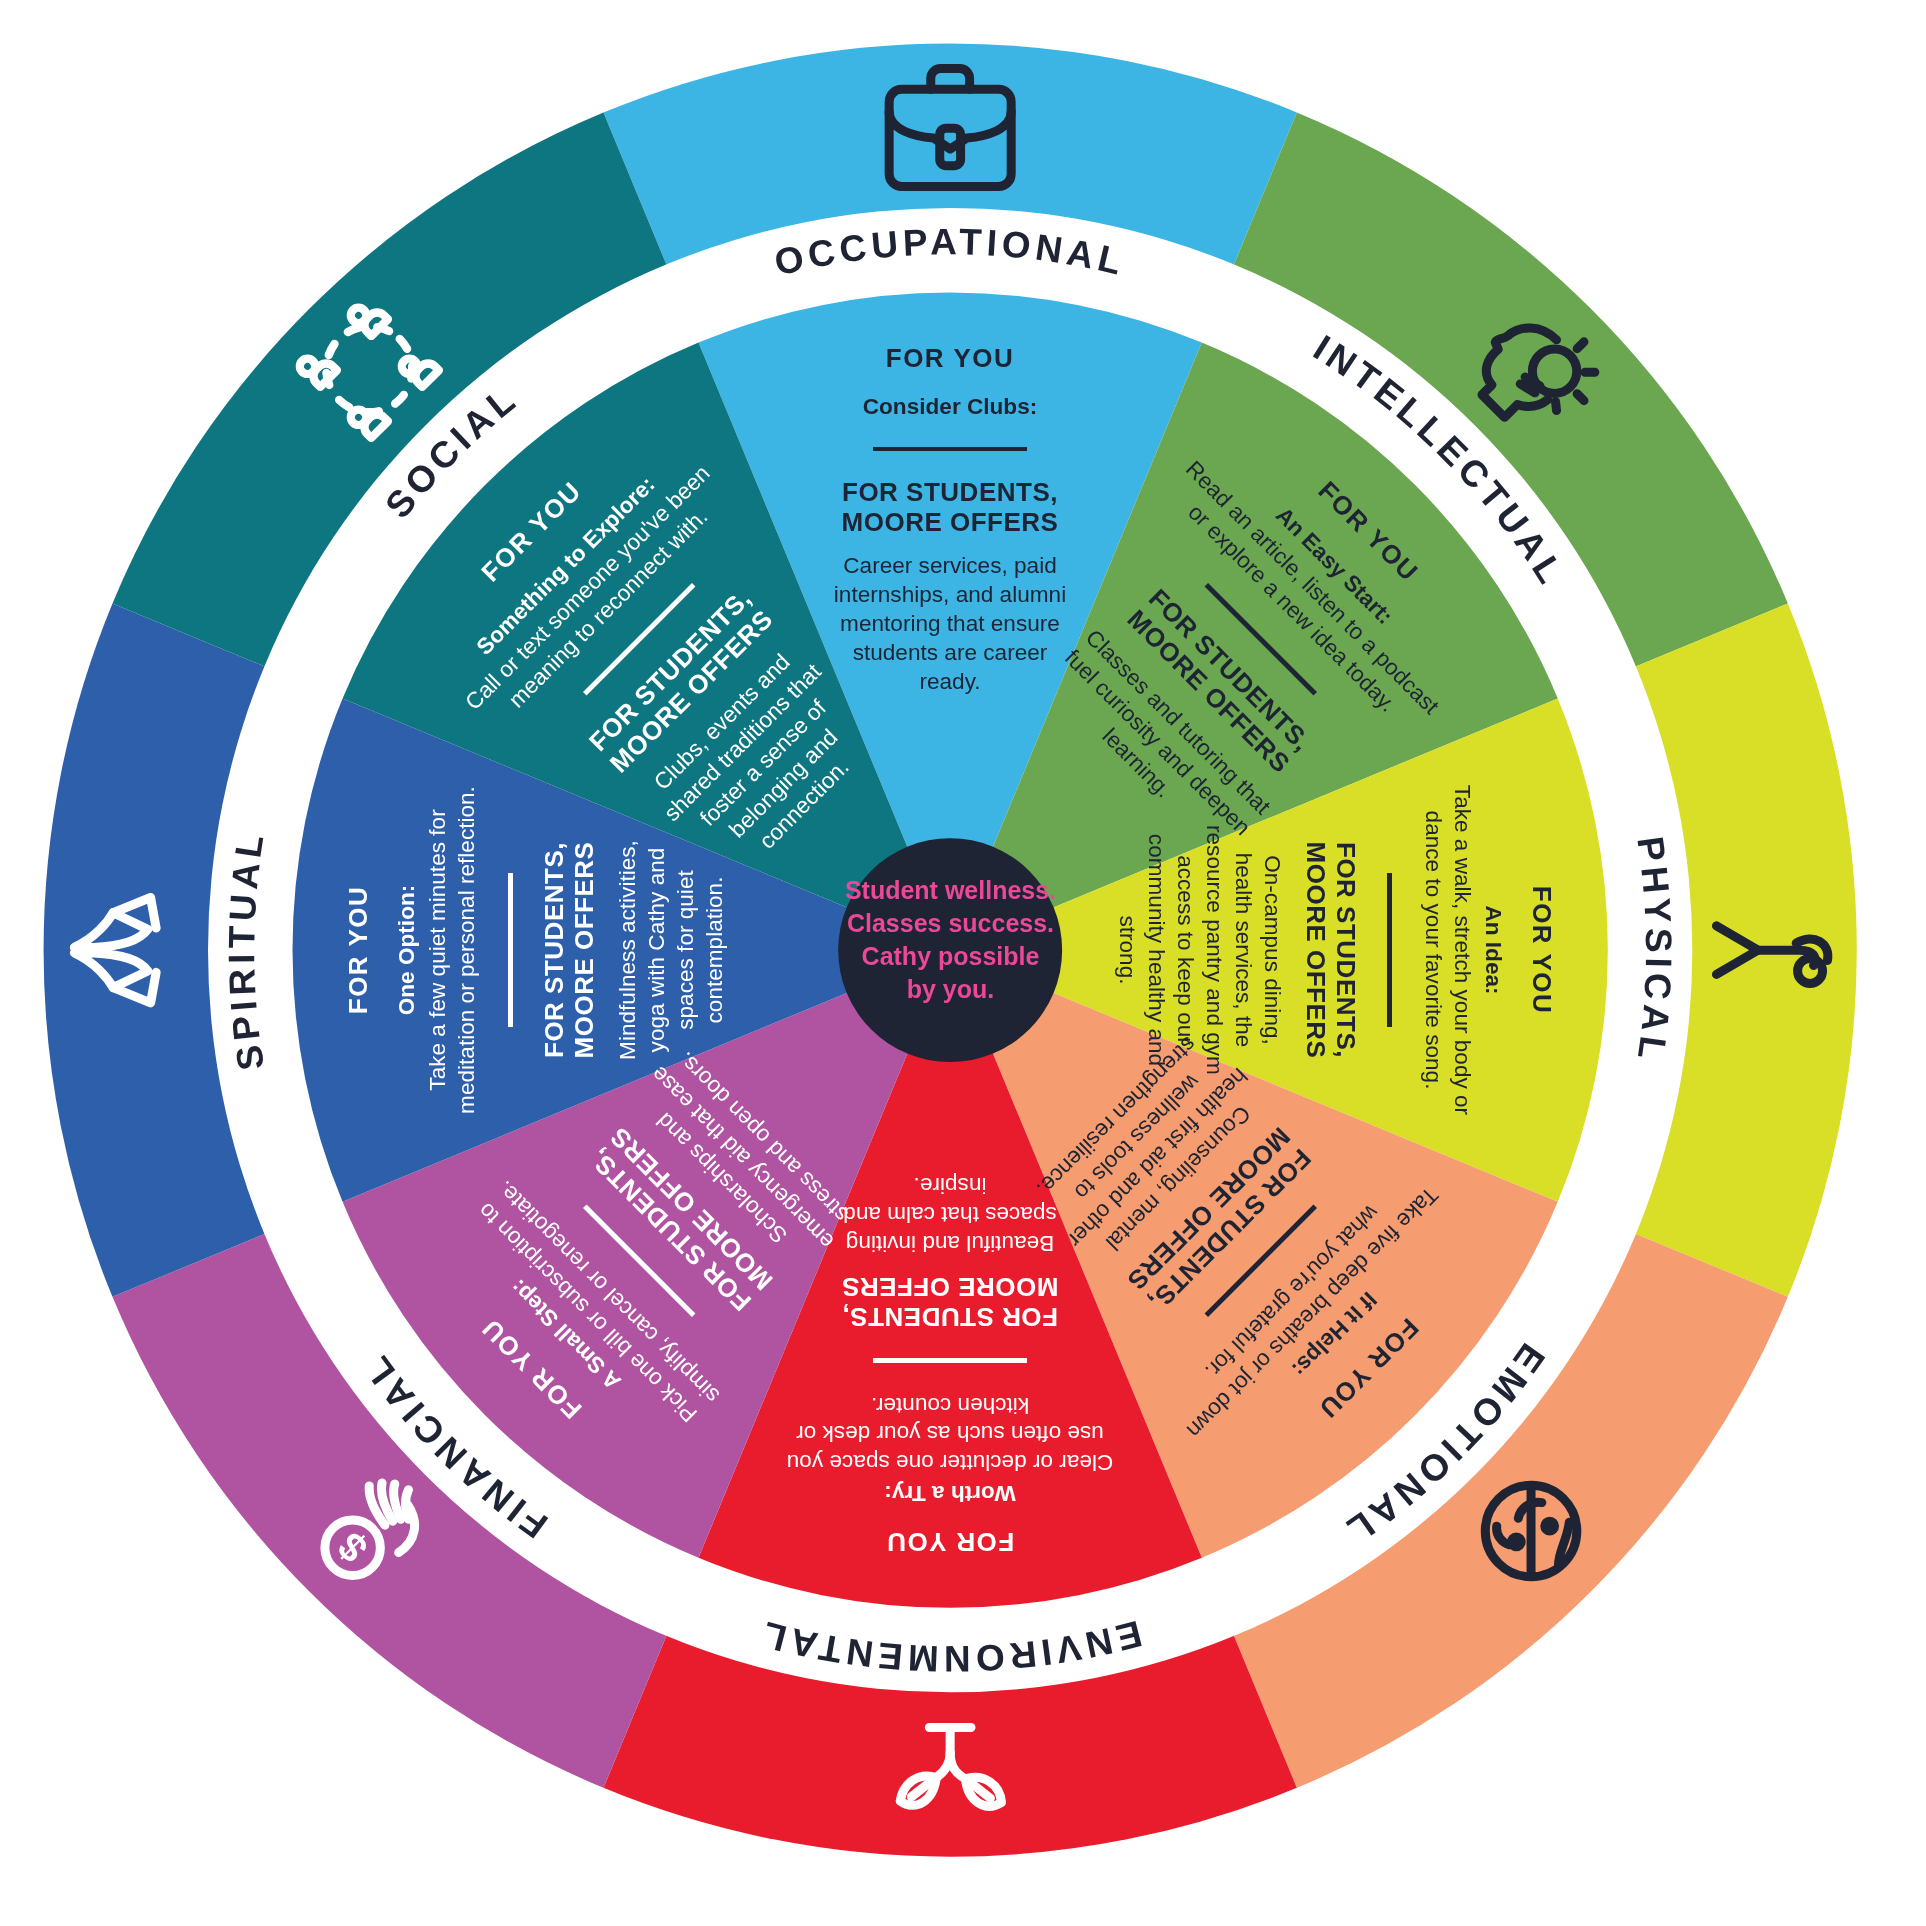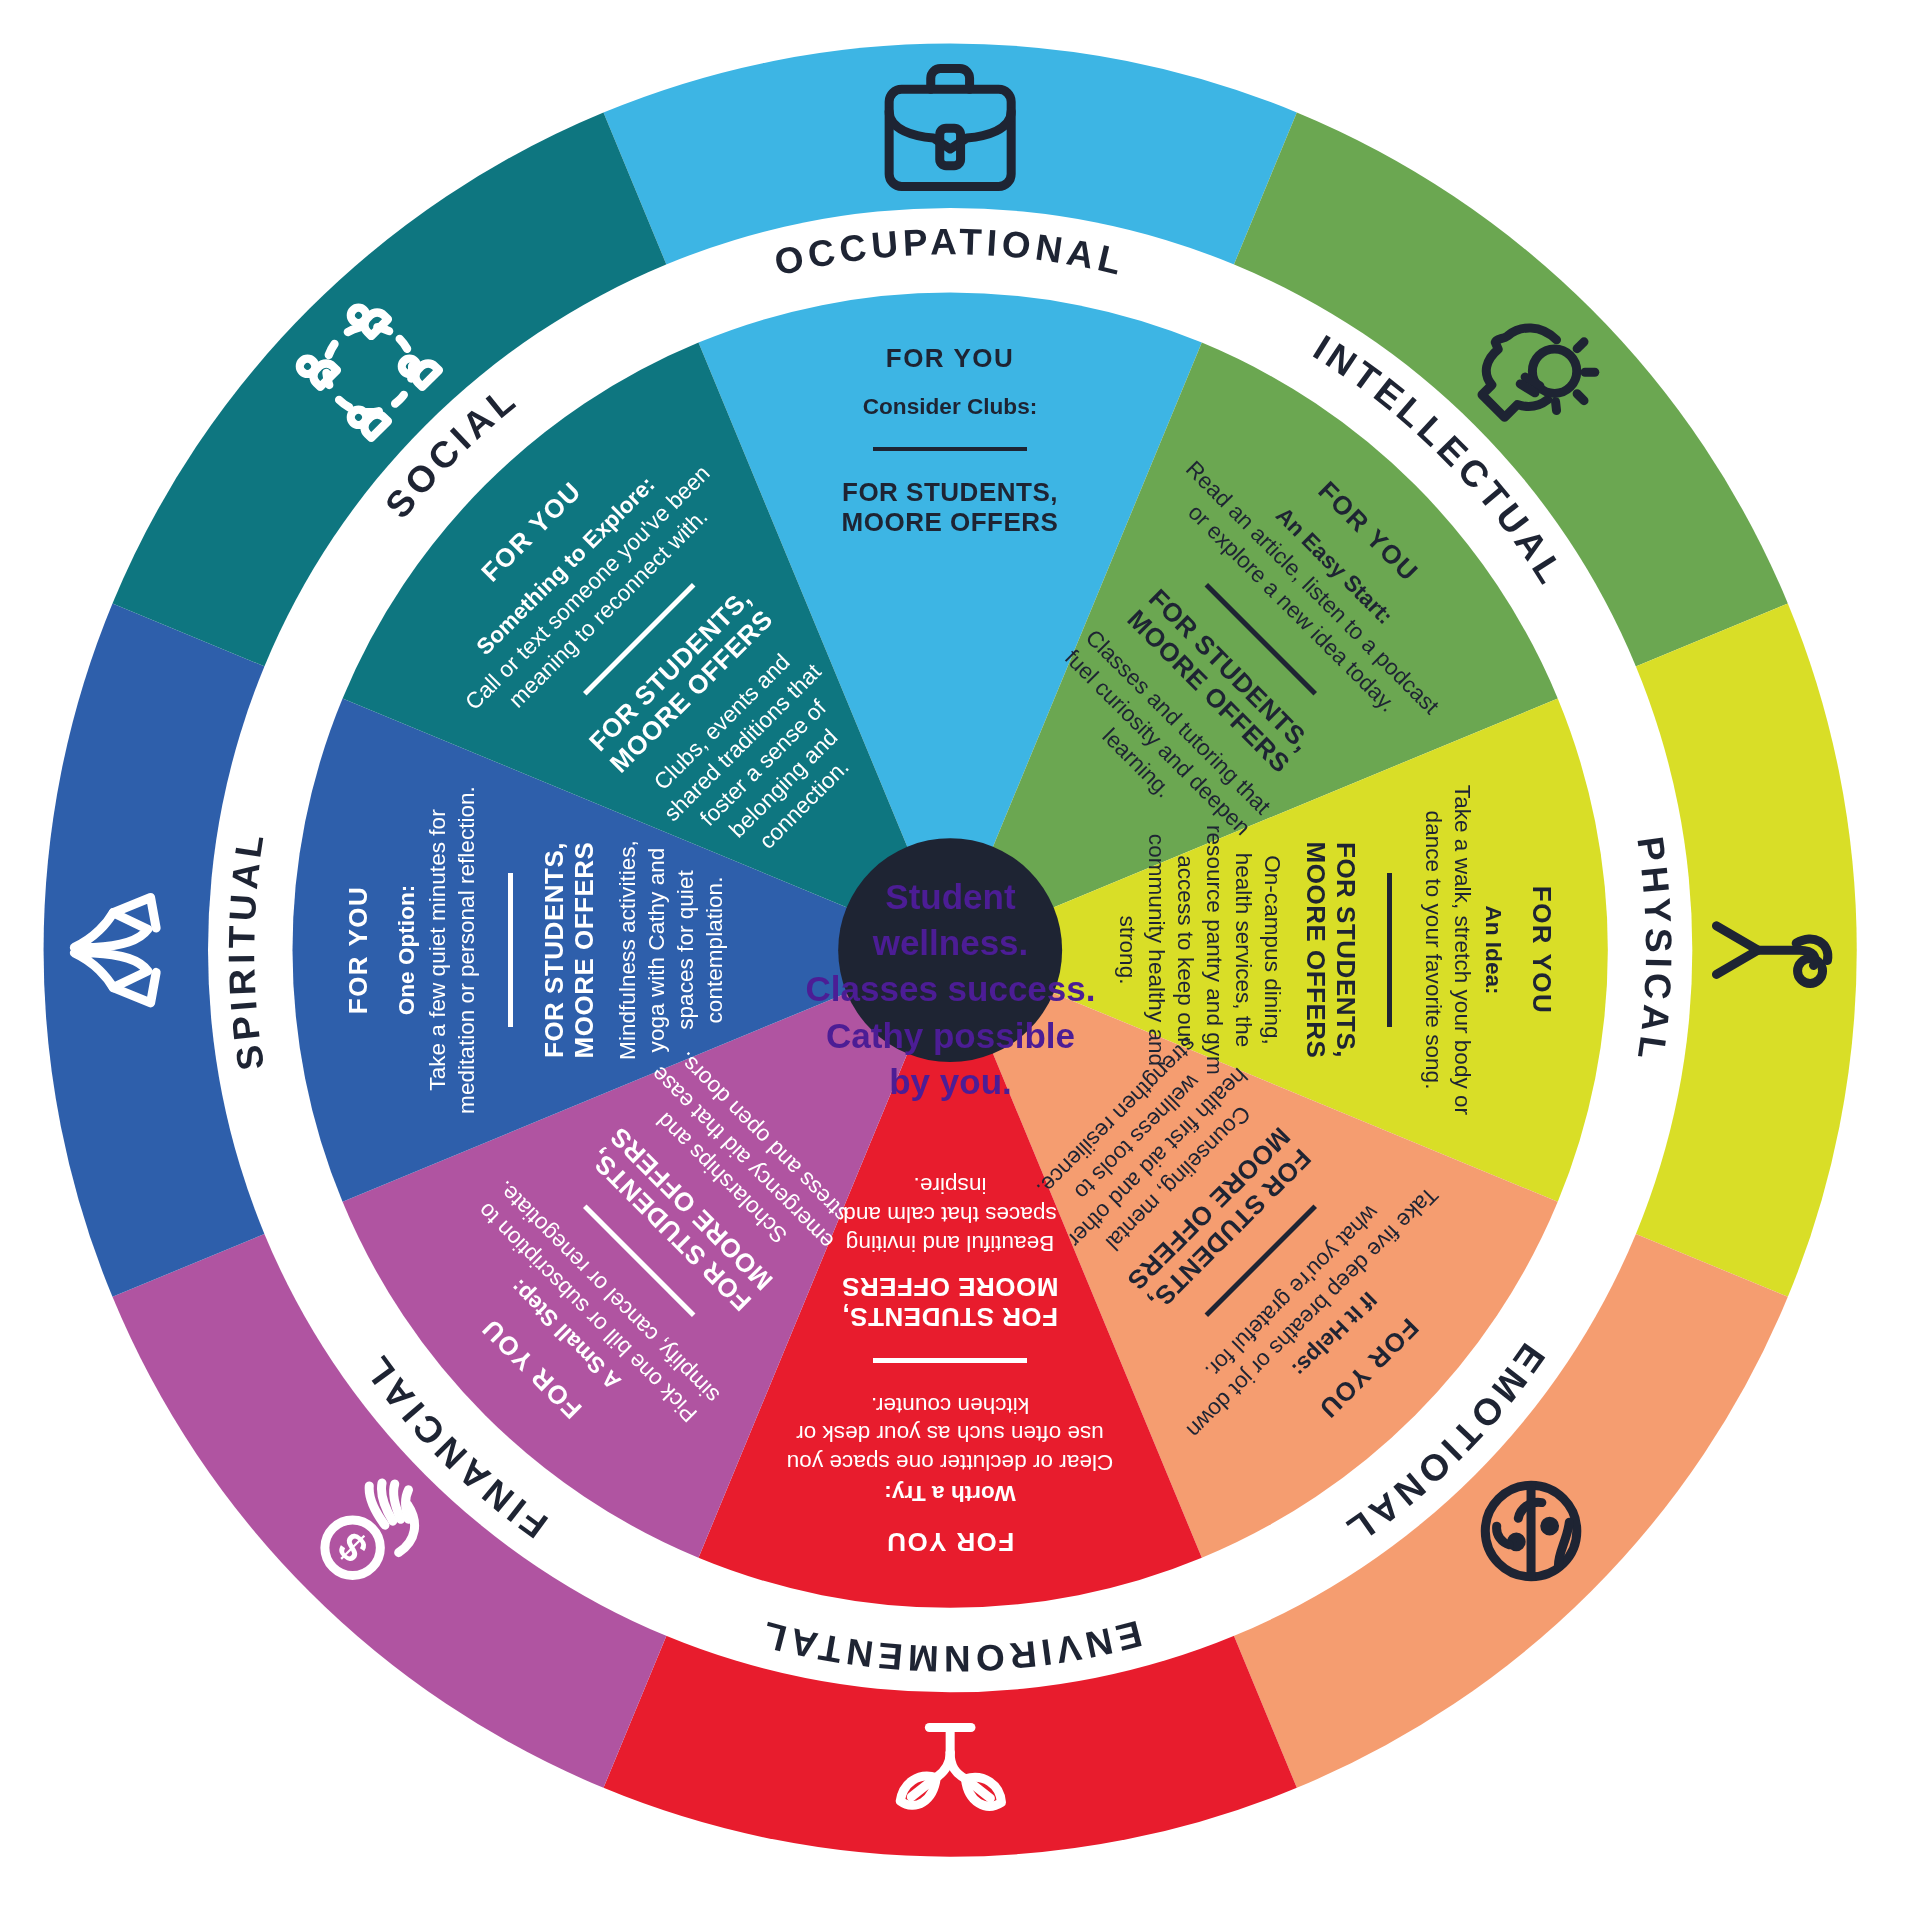--- a/index.html
+++ b/index.html
@@ -21,21 +21,21 @@
   .content-dark{color:#1e2433;}
   .content-light{color:#ffffff;}
   .for-you{font-size:26px;font-weight:bold;letter-spacing:1.5px;}
   .tip-label{font-size:22.6px;font-weight:bold;margin-top:19.5px;}
   .tip-text{font-size:22.6px;line-height:1.28;max-width:360px;margin:4.1px auto 0;}
   .divider{width:154px;height:4.6px;margin:27px auto;background:currentColor;}
   .offers-label{font-size:26px;font-weight:bold;line-height:1.15;width:231px;margin:0 auto;letter-spacing:0.5px;}
   .offers-text{font-size:22.6px;line-height:1.28;width:252px;margin:14.4px auto 0;}
 
   .center-text{position:absolute;left:804px;top:874px;width:293px;text-align:center;
-               color:#4c1d95;font-size:35px;font-weight:bold;line-height:1.32;}
+               color:#ec4899;font-size:25px;font-weight:bold;line-height:1.32;}
   .center-text span{display:block;}
 </style>
 </head>
 <body>
 
 <div class="stage">
 
 <svg width="1926" height="1926" viewBox="0 0 3750 3750">
   <defs>
     <path id="arc0" d="M1073 740 A1355 1355 0 0 1 2627 740"></path>
@@ -178,20 +178,21 @@
 
   <circle cx="1850" cy="1850" r="218" fill="#1e2433"></circle>
 </svg>
 
 <div class="rotor" style="transform:rotate(0deg)">
   <div class="sector-content content-dark">
     <div class="for-you">FOR YOU</div>
     <div class="tip-label">Consider Clubs:</div>
     <div class="divider"></div>
     <div class="offers-label">FOR STUDENTS, MOORE OFFERS</div>
+    <div class="offers-text">Career services, paid internships, and alumni mentoring that ensure students are career ready.</div>
   </div>
 </div>
 
 <div class="rotor" style="transform:rotate(45deg)">
   <div class="sector-content content-dark">
     <div class="for-you">FOR YOU</div>
     <div class="tip-label">An Easy Start:</div>
     <div class="tip-text">Read an article, listen to a podcast or explore a new idea today.</div>
     <div class="divider"></div>
     <div class="offers-label">FOR STUDENTS, MOORE OFFERS</div>

